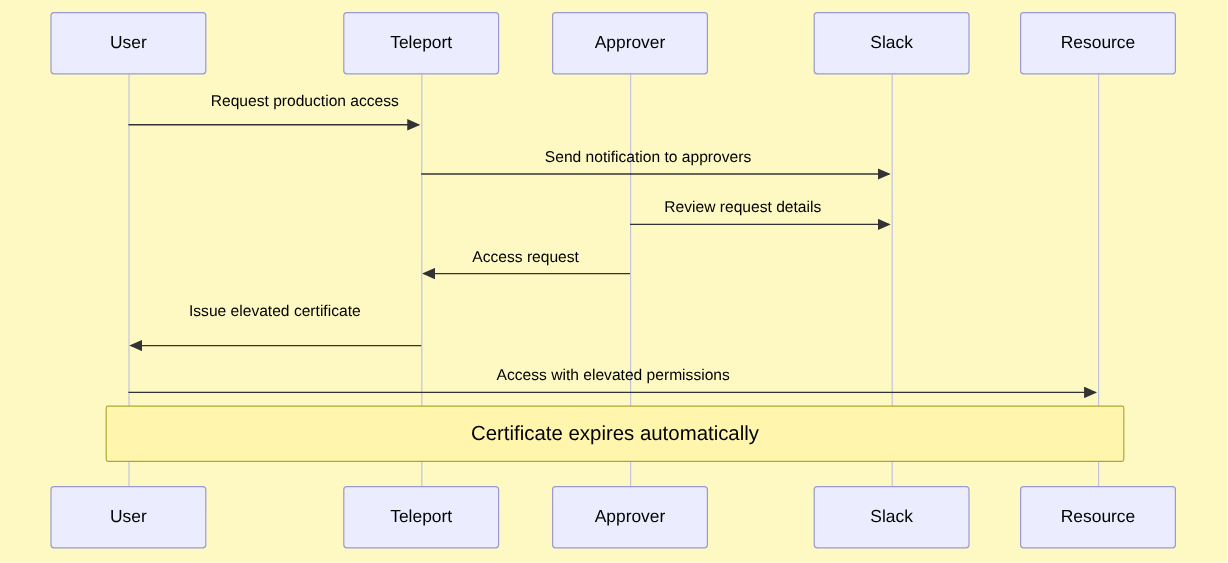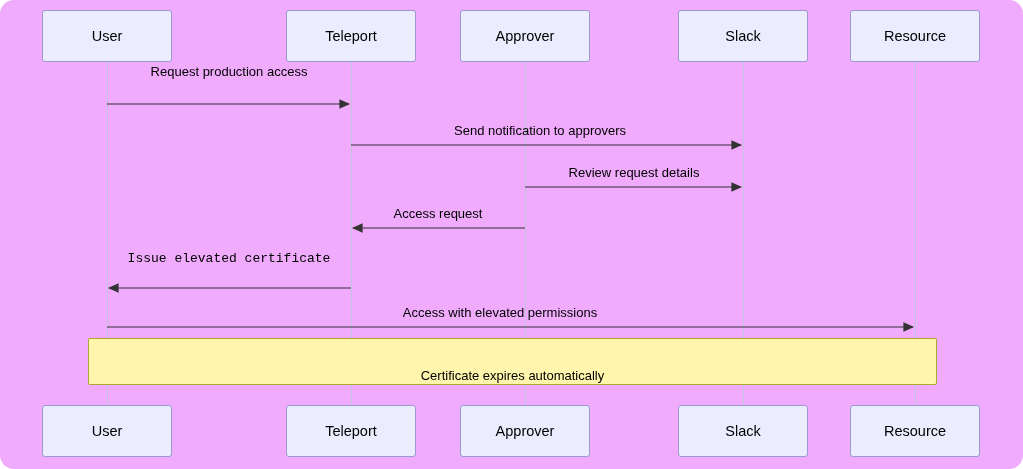--- a/index.html
+++ b/index.html
@@ -1,23 +1,22 @@
 <!DOCTYPE html>
 <html><head>
 <meta charset="utf-8">
 <style>
   html, body { margin: 0; padding: 0; background: #ffffff; }
   body { font-family: "Liberation Sans", sans-serif; }
   .stage {
     position: relative;
     width: 1023px;
     height: 469px;
-    background: #f0abfc;
+    background: #fef9c3;
     overflow: hidden;
-    border-radius: 14px;
   }
   .actor-box {
     position: absolute;
     width: 130px;
     height: 52px;
     background: #ECECFF;
     border: 1px solid #9a9ad0;
     border-radius: 3px;
     display: flex;
     align-items: center;
@@ -40,22 +39,22 @@
     white-space: nowrap;
   }
   .note-box {
     position: absolute;
     background: #fff5ad;
     border: 1px solid #aaaa33;
     border-radius: 2px;
     display: flex;
     flex-direction: column;
     align-items: center;
-    justify-content: flex-end;
-    font-size: 13px;
+    justify-content: center;
+    font-size: 17px;
     line-height: 16px;
     color: #000000;
     box-sizing: border-box;
   }
   svg.arrows {
     position: absolute;
     left: 0;
     top: 0;
     pointer-events: none;
   }
@@ -105,34 +104,34 @@
           <path d="M0,0 L9,4 L0,8 Z" fill="#333333"></path>
         </marker>
       </defs>
       <line x1="107" y1="104" x2="349" y2="104" stroke="#333333" stroke-width="1.2" marker-end="url(#arrowhead)"></line>
       <line x1="351" y1="145" x2="741" y2="145" stroke="#333333" stroke-width="1.2" marker-end="url(#arrowhead)"></line>
       <line x1="525" y1="187" x2="741" y2="187" stroke="#333333" stroke-width="1.2" marker-end="url(#arrowhead)"></line>
       <line x1="525" y1="228" x2="353" y2="228" stroke="#333333" stroke-width="1.2" marker-end="url(#arrowhead)"></line>
       <line x1="351" y1="288" x2="109" y2="288" stroke="#333333" stroke-width="1.2" marker-end="url(#arrowhead)"></line>
       <line x1="107" y1="327" x2="913" y2="327" stroke="#333333" stroke-width="1.2" marker-end="url(#arrowhead)"></line>
     </svg>
-    <div class="msg-label" style="left: 107px; width: 244px; top: 64px;">
+    <div class="msg-label" style="left: 107px; width: 244px; top: 76px; padding-left: 25px;">
       <div>Request production access</div>
     </div>
     <div class="msg-label" style="left: 344px; width: 392px; top: 123px;">
       <div>Send notification to approvers</div>
     </div>
-    <div class="msg-label" style="left: 525px; width: 218px; top: 165px;">
+    <div class="msg-label" style="left: 510px; width: 218px; top: 165px;">
       <div>Review request details</div>
     </div>
     <div class="msg-label" style="left: 351px; width: 174px; top: 206px;">
       <div>Access request</div>
     </div>
-    <div class="msg-label" style="left: 107px; width: 244px; top: 251px; font-family: Liberation Mono, monospace;">
+    <div class="msg-label" style="left: 107px; width: 244px; top: 251px;">
       <div>Issue elevated certificate</div>
     </div>
-    <div class="msg-label" style="left: 96px; width: 808px; top: 305px; text-align: center;">
+    <div class="msg-label" style="left: 107px; width: 808px; top: 305px; text-align: center;">
       <div>Access with elevated permissions</div>
     </div>
     <div class="note-box" style="left: 88px; top: 338px; width: 849px; height: 47px; background: rgb(255, 245, 173); border-color: rgb(170, 170, 51);">
       <div>Certificate expires automatically</div>
     </div>
   </div>
 
 </body></html>

